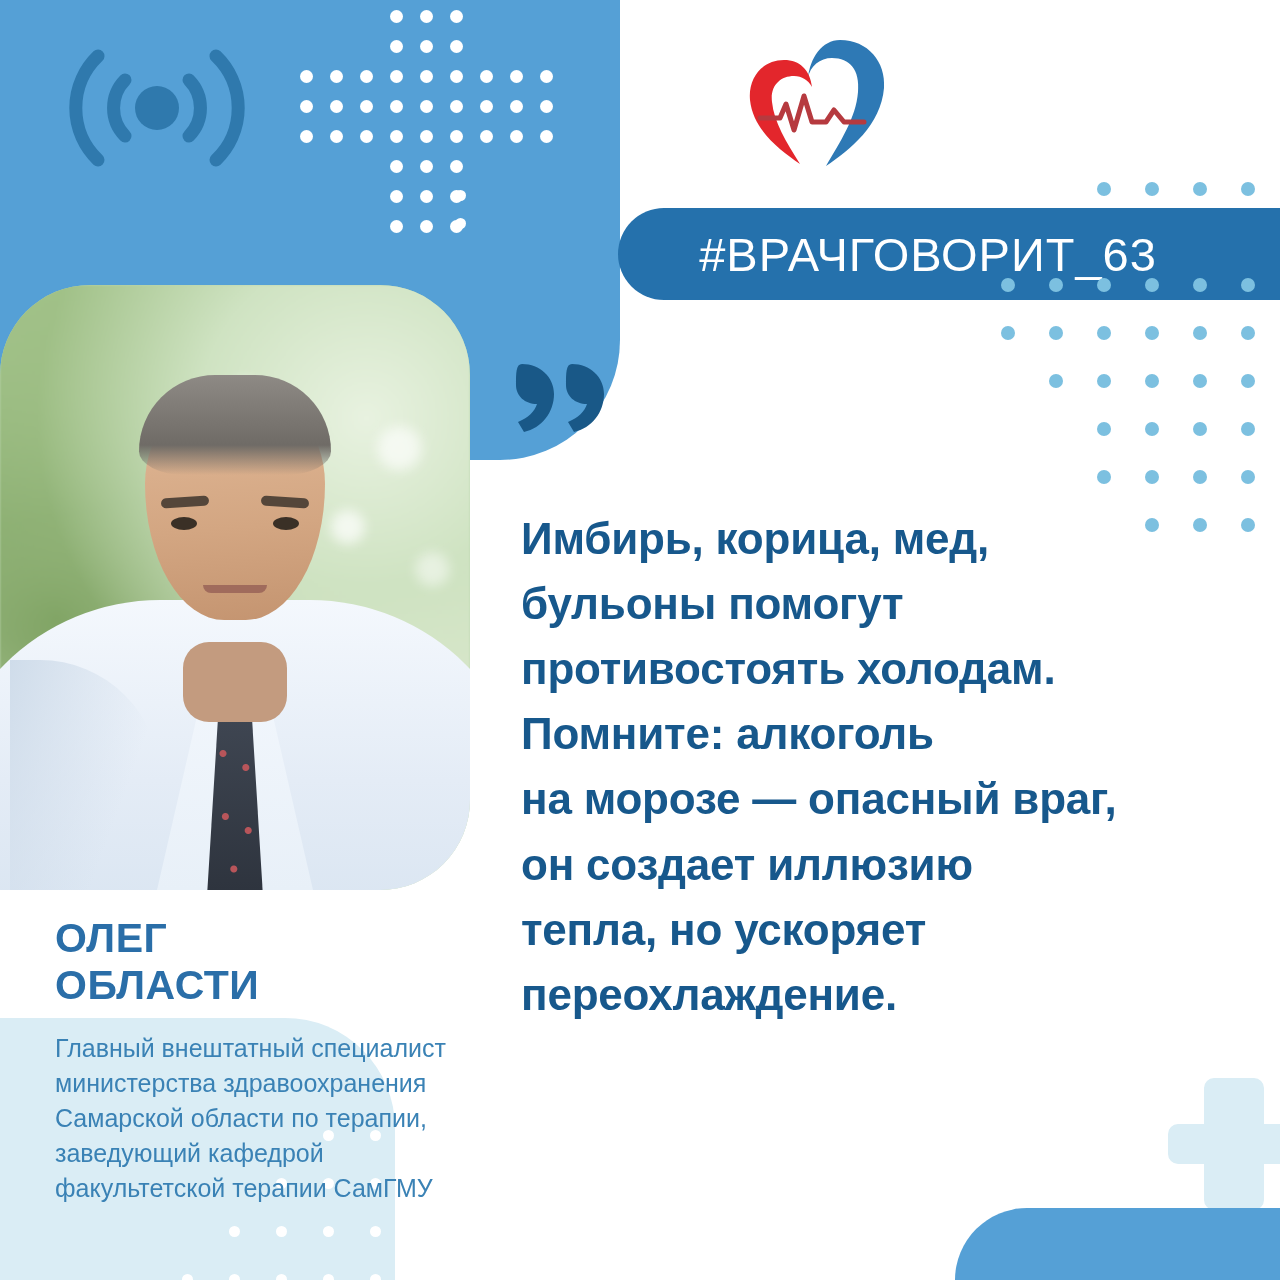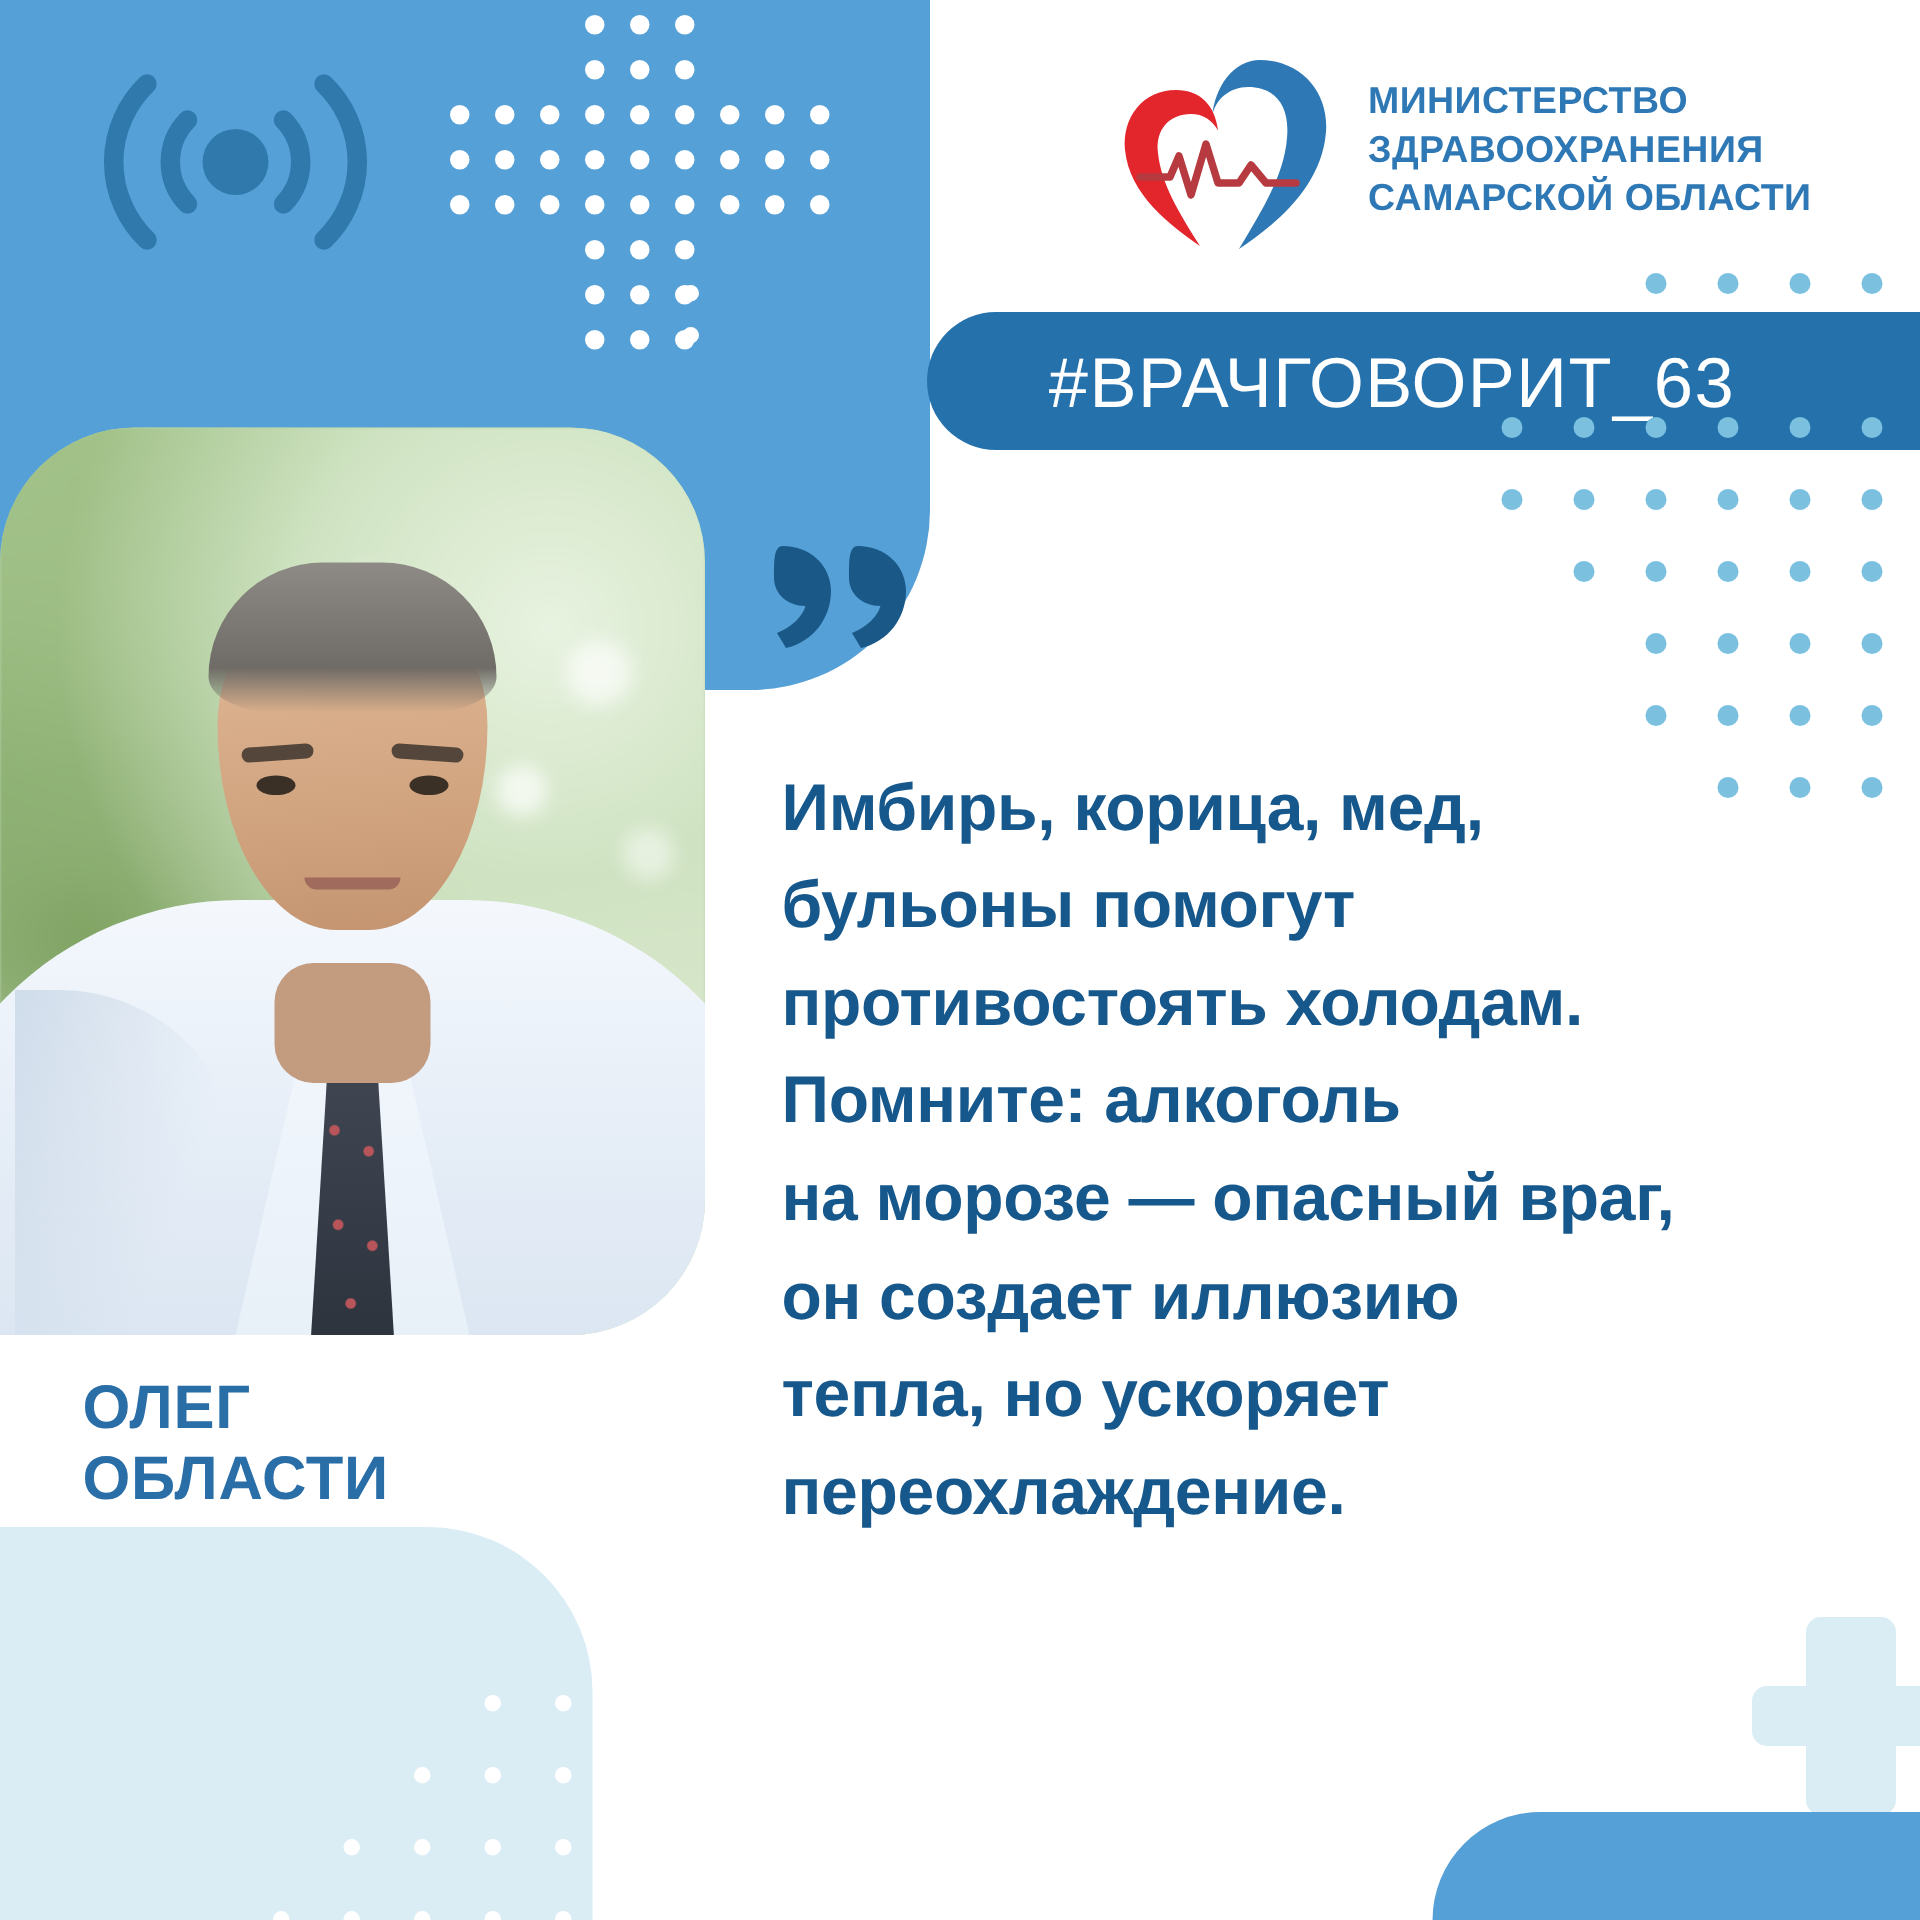--- a/index.html
+++ b/index.html
@@ -441,23 +441,20 @@
   </div>
 
   <div class="logo">
     <div class="logo-mark">
       <svg viewBox="0 0 150 140" width="150" height="140" aria-hidden="true">
         <path d="M100 10 C128 10 146 32 144 58 C141 95 110 120 86 136 C100 112 116 88 118 62 C120 40 110 28 92 28 C80 28 70 36 68 48 C70 28 82 10 100 10 Z" fill="#2e79b5"></path>
         <path d="M44 30 C22 30 8 48 10 70 C13 100 40 120 60 134 C46 112 34 92 32 72 C30 56 40 46 54 46 C62 46 68 50 72 57 C70 40 60 30 44 30 Z" fill="#e3262c"></path>
         <path d="M20 88 L40 88 L46 74 L54 100 L64 66 L72 92 L86 92 L94 80 L104 92 L124 92" fill="none" stroke="#b63a3f" stroke-width="5" stroke-linejoin="round" stroke-linecap="round"></path>
       </svg>
     </div>
-    <div class="logo-text">МИНИСТЕРСТВО
-ЗДРАВООХРАНЕНИЯ
-САМАРСКОЙ ОБЛАСТИ</div>
   </div>
 
   <div class="hashtag-bar">
     <span class="hashtag-text">#ВРАЧГОВОРИТ_63</span>
   </div>
 
   <div class="right-dots" id="rightDots">
       <div class="rd" style="left: 1097px; top: 182px;"></div>
       <div class="rd" style="left: 1145px; top: 182px;"></div>
       <div class="rd" style="left: 1193px; top: 182px;"></div>
@@ -519,20 +516,25 @@
         <div class="bd" style="left: 370px; top: 208px;"></div>
         <div class="bd" style="left: 417px; top: 208px;"></div>
         <div class="bd" style="left: 182px; top: 256px;"></div>
         <div class="bd" style="left: 229px; top: 256px;"></div>
         <div class="bd" style="left: 276px; top: 256px;"></div>
         <div class="bd" style="left: 323px; top: 256px;"></div>
         <div class="bd" style="left: 370px; top: 256px;"></div>
         <div class="bd" style="left: 417px; top: 256px;"></div>
       </div>
   </div>
+  <div class="bio-text">Главный внештатный специалист
+министерства здравоохранения
+Самарской области по терапии,
+заведующий кафедрой
+факультетской терапии СамГМУ</div>
 
   <div class="plus-icon">
     <svg viewBox="0 0 132 132" width="132" height="132" aria-hidden="true">
       <path d="M46 0 H86 A10 10 0 0 1 96 10 V46 H132 V86 H96 V122 A10 10 0 0 1 86 132 H46 A10 10 0 0 1 36 122 V86 H10 A10 10 0 0 1 0 76 V56 A10 10 0 0 1 10 46 H36 V10 A10 10 0 0 1 46 0 Z" fill="#daedf5"></path>
     </svg>
   </div>
 
   <div class="bottom-wave"></div>
 
 </div>

